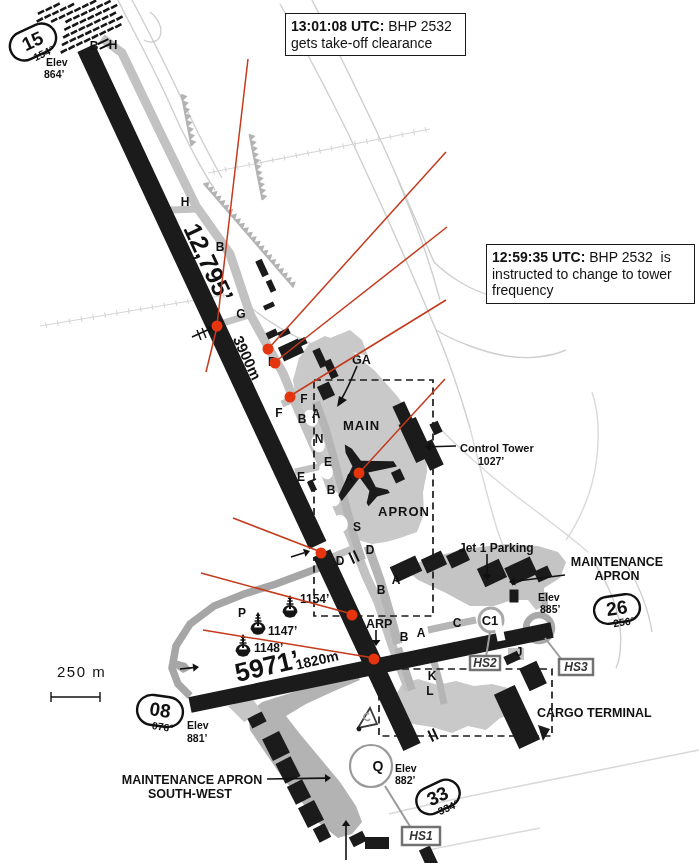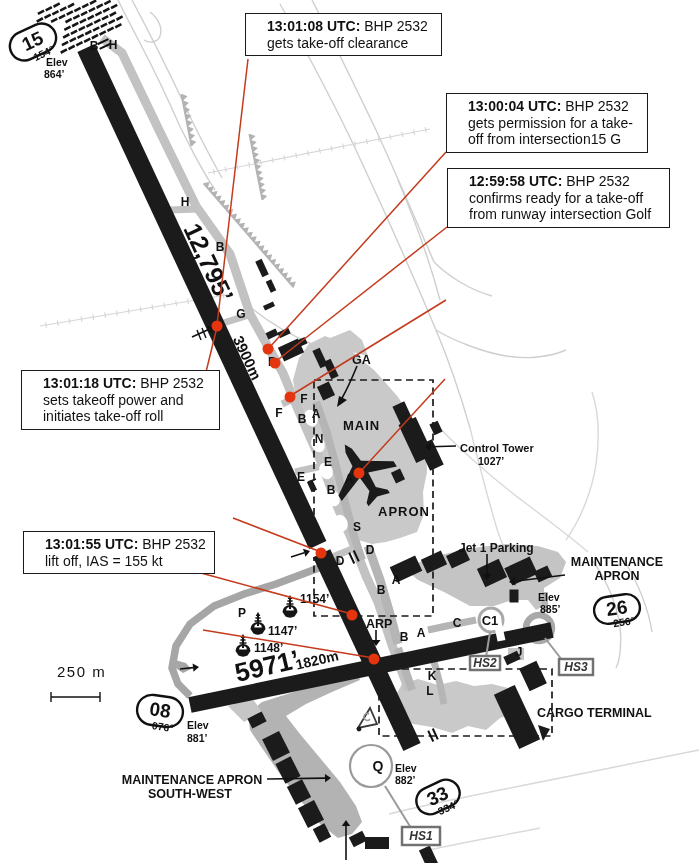--- a/index.html
+++ b/index.html
@@ -1,21 +1,21 @@
 <!DOCTYPE html>
 <html><head>
 <meta charset="utf-8">
 <style>
   html,body { margin:0; padding:0; background:#fff; }
   #chart { position:relative; width:699px; height:863px; overflow:hidden;
            font-family:"Liberation Sans", sans-serif; }
   #chart svg { position:absolute; left:0; top:0; }
   .co { position:absolute; background:#fff; border:1.6px solid #1a1a1a;
-        font-size:14px; line-height:16.5px; color:#111; padding:4px 6px 4px 21px;
-        white-space:nowrap; }
+        font-size:14px; line-height:16.5px; color:#111; padding:4px 6px 4px 5px;
+        white-space:nowrap;margin-left:40px; }
 </style>
 </head>
 <body>
 
 <div id="chart">
 <svg width="699" height="863" viewBox="0 0 699 863" xmlns="http://www.w3.org/2000/svg" font-family="Liberation Sans, sans-serif">
 <rect width="699" height="863" fill="#ffffff"></rect>
 
 <g fill="none" stroke="#cfcfcf" stroke-width="1.4">
 <path d="M118,0 C130,25 150,60 168,100 C185,140 205,175 215,190"></path>
@@ -496,24 +496,21 @@
 <circle cx="290" cy="397" r="5.5"></circle>
 <circle cx="359" cy="473" r="5.5"></circle>
 <circle cx="321" cy="553" r="5.5"></circle>
 <circle cx="352" cy="615" r="5.5"></circle>
 <circle cx="374" cy="659" r="5.5"></circle>
 </g>
 </svg>
 
 <div class="co" style="left:245px;top:13px;width:168px"><b>13:01:08 UTC:</b> BHP 2532<br>gets take-off clearance</div>
 
-<div class="co" style="left:446px;top:93px;width:173px"><b>13:00:04 UTC:</b> BHP 2532<br>gets permission for a take-<br>off from intersection15 G</div>
-
-<div class="co" style="left:447px;top:168px;width:194px"><b>12:59:58 UTC:</b> BHP 2532<br>confirms ready for a take-off<br>from runway intersection Golf</div>
-
-
-
-<div class="co" style="left:21px;top:370px;width:170px"><b>13:01:18 UTC:</b> BHP 2532<br>sets takeoff power and<br>initiates take-off roll</div>
-
-
-<div class="co" style="left:23px;top:531px;width:163px"><b>13:01:55 UTC:</b> BHP 2532<br>lift off, IAS = 155 kt</div>
+
+
+<div class="co" style="left:446px;top:244px;width:196px"><b>12:59:35 UTC:</b> BHP 2532&nbsp; is<br>instructed to change to tower<br>frequency</div>
+
+
+
+
 
 </div>
 
 </body></html>

